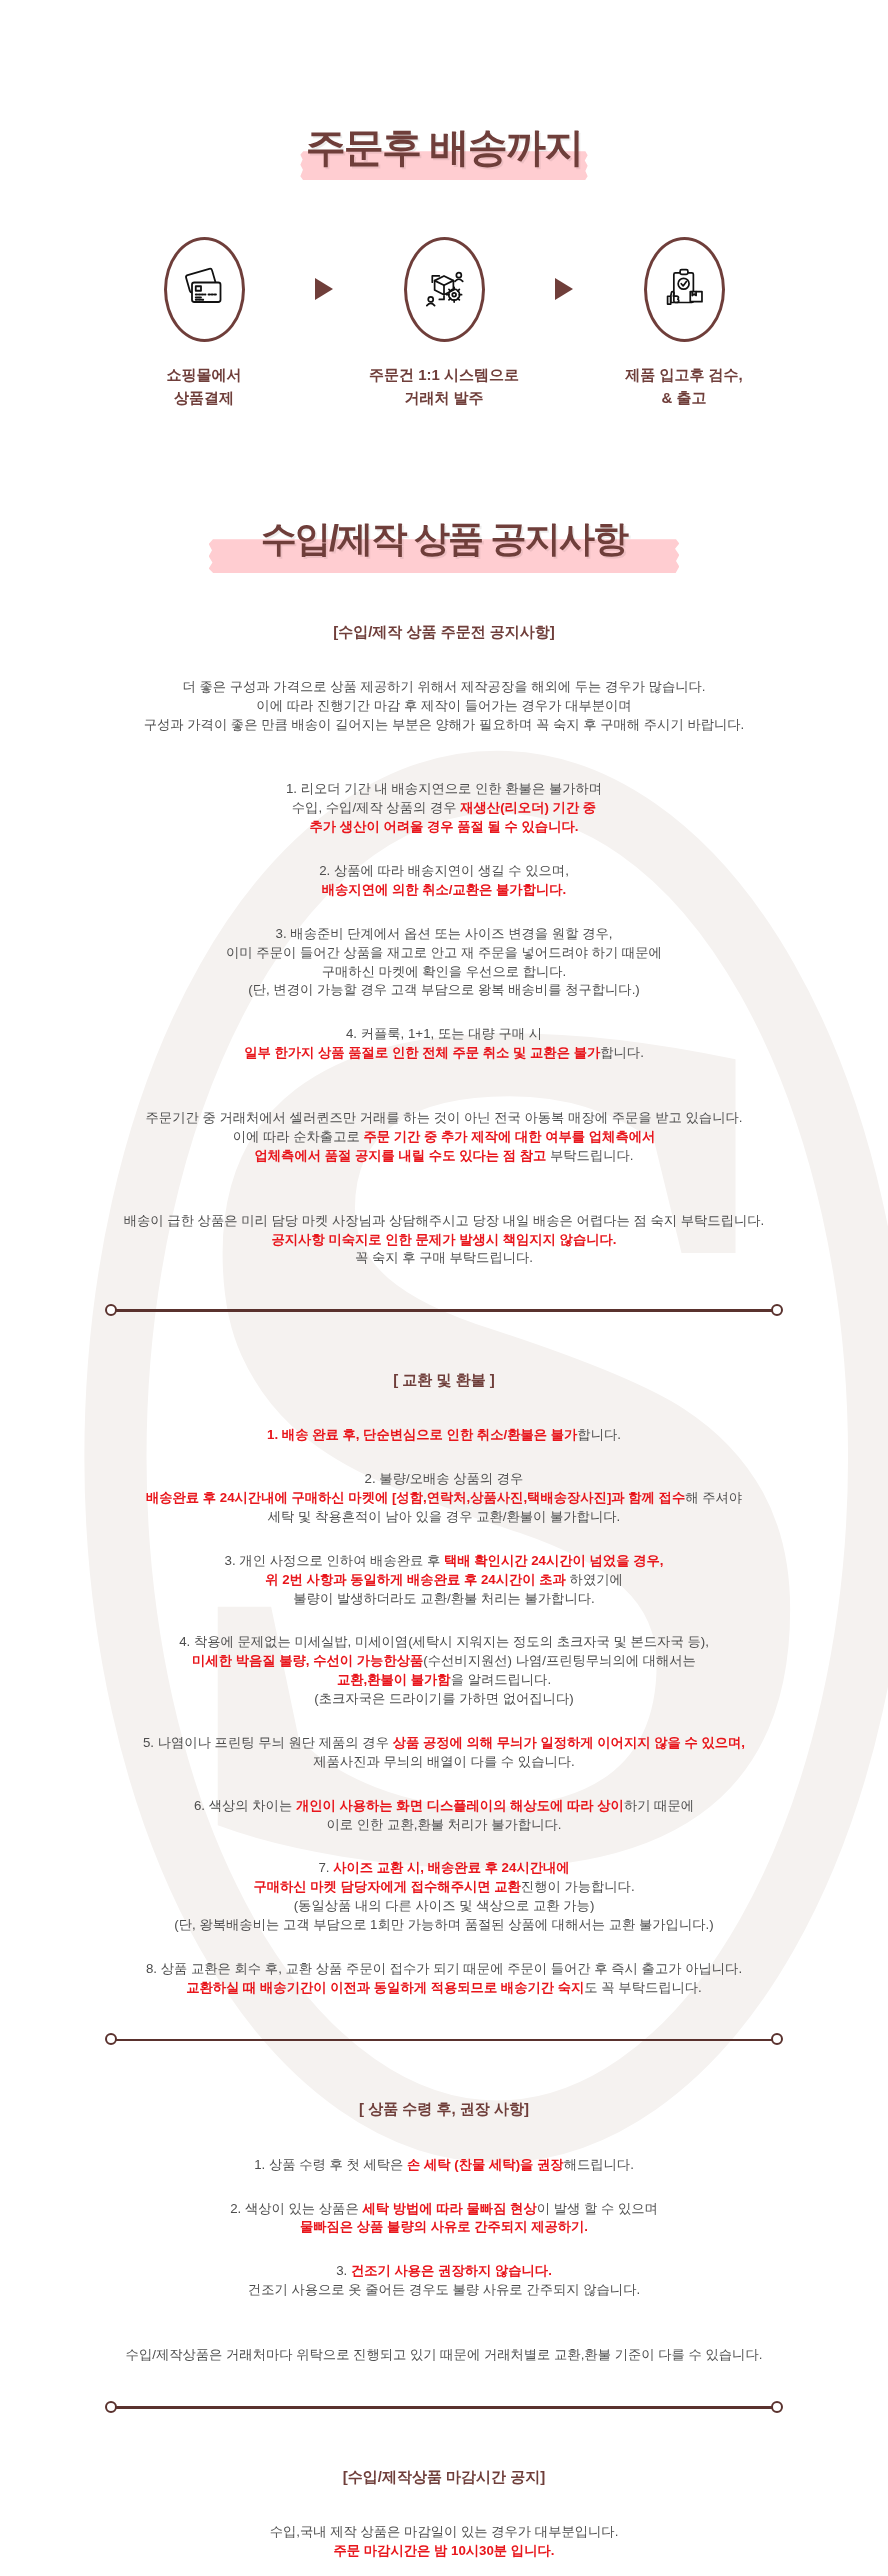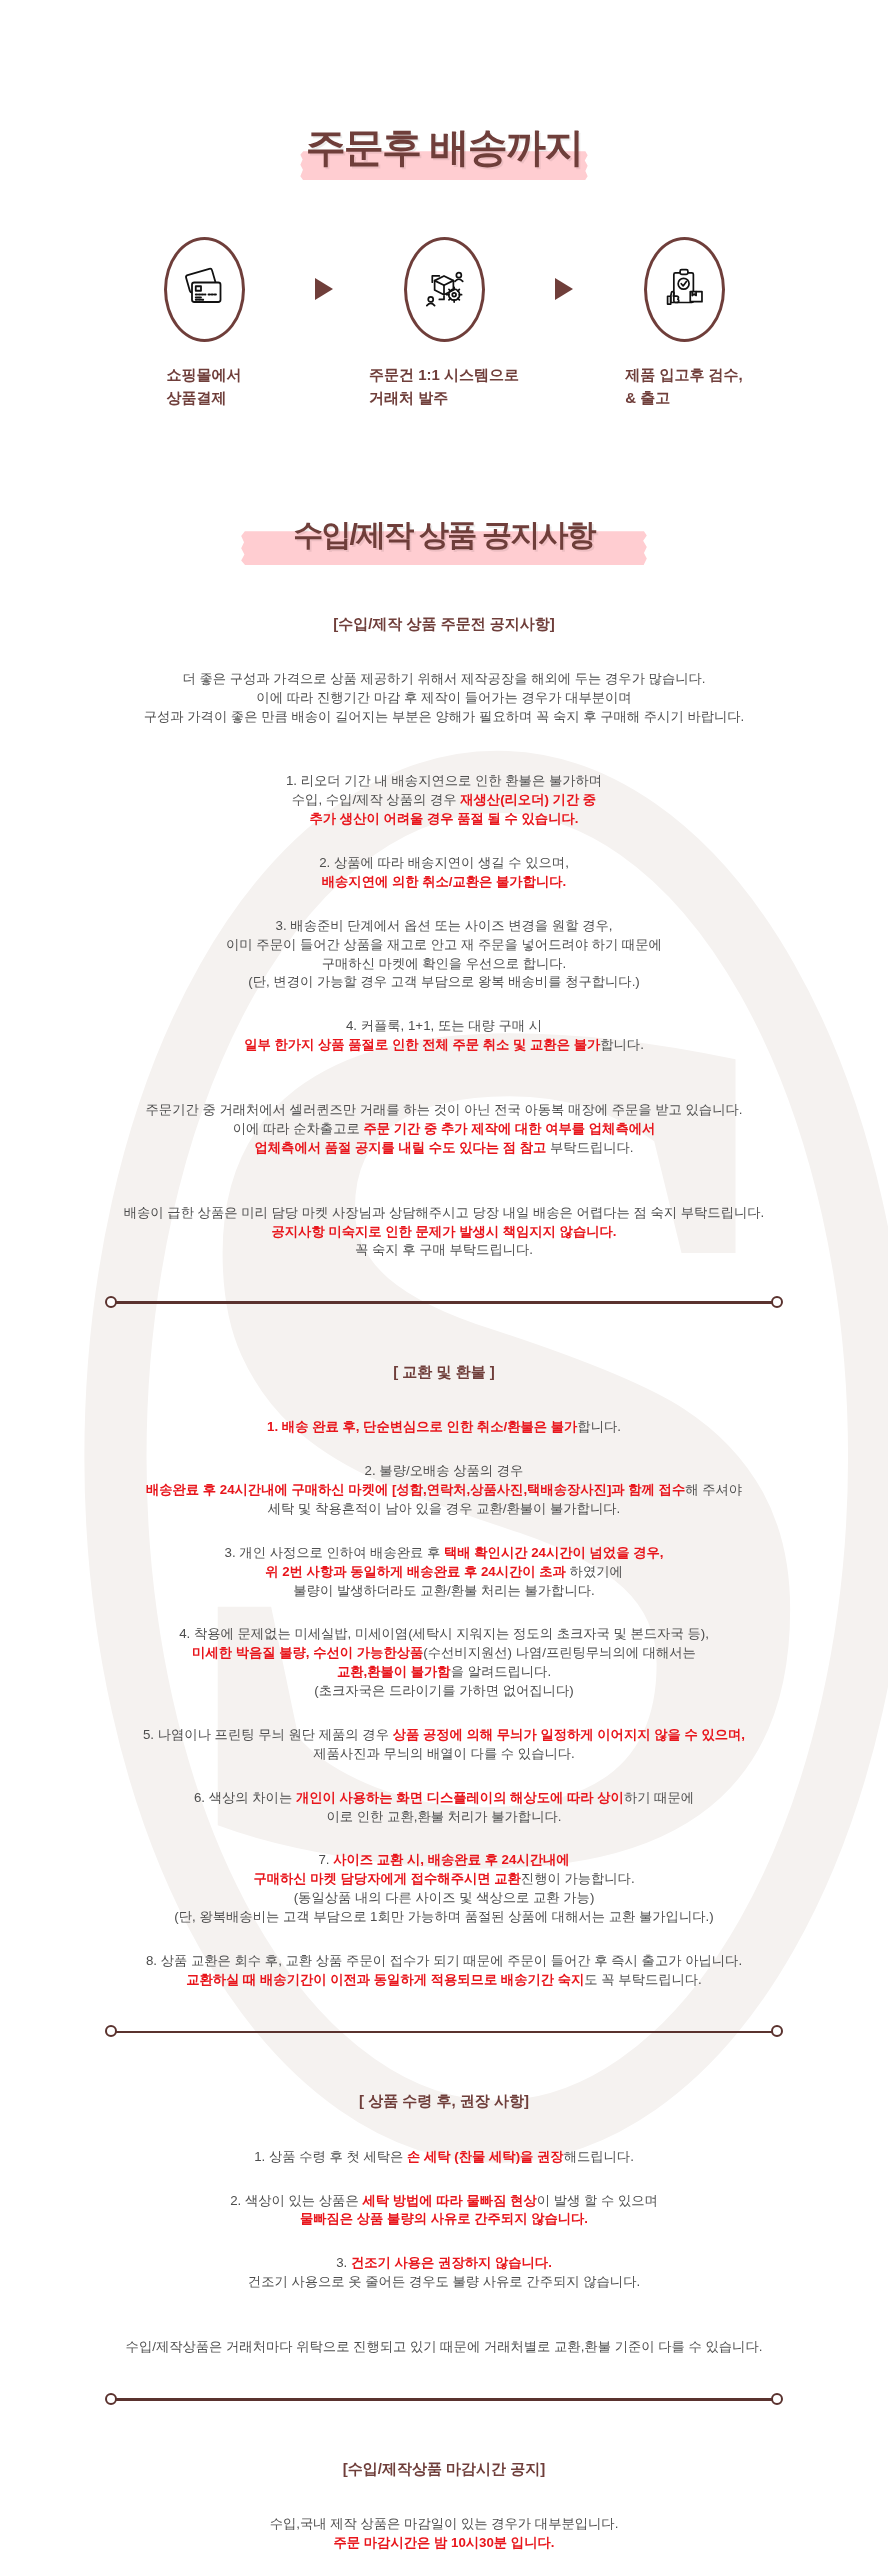--- a/index.html
+++ b/index.html
@@ -10,31 +10,31 @@
 
   
   .title-wrap { text-align:center; }
   .top-title-wrap { padding-top:120px; }
   .hl-title { position:relative; display:inline-block; font-weight:800; color:#6f3e3a; letter-spacing:-1.8px; text-shadow:1.8px 1.8px 0 rgba(0,0,0,0.07); }
   .hl-title .txt { position:relative; z-index:1; }
   .hl-title .band { position:absolute; z-index:0; background:#ffcdd1; }
   .t1 { font-size:40px; }
   .t1 .band { left:-5.3px; right:-5.3px; bottom:-5.3px; height:29px;
     clip-path: polygon(1% 0%, 99.2% 0%, 100% 14%, 99% 32%, 100% 50%, 99.2% 68%, 100% 86%, 99.1% 100%, 1% 100%, 0% 86%, 0.9% 64%, 0% 46%, 0.8% 28%, 0% 12%); }
-  .t2 { font-size:30px; }
+  .t2 { font-size:36px; }
   .t2 .band { left:-52px; right:-52px; bottom:-9.8px; height:34px;
     clip-path: polygon(0.9% 0%, 99.3% 0%, 100% 12%, 99.1% 28%, 100% 46%, 99.3% 64%, 100% 80%, 99.2% 100%, 1% 100%, 0% 86%, 0.8% 68%, 0% 50%, 0.7% 32%, 0% 14%); }
   .notice-title-wrap { margin-top:105px; }
 
   
   .process { margin-top:62px; display:flex; justify-content:center; align-items:flex-start; }
   .step { width:222px; display:flex; flex-direction:column; align-items:center; }
   .step-circle { width:75px; height:99px; border:3.6px solid #6f3e3a; border-radius:50%; display:flex; align-items:center; justify-content:center; background:#fff; }
   .step-circle svg { display:block; }
-  .step-label { margin-top:21px; font-size:15px; line-height:1.55; font-weight:700; color:#6f3e3a; }
+  .step-label { margin-top:21px; font-size:15px; line-height:1.55; font-weight:700; color:#6f3e3a; text-align:center; }
   .arrow { width:0; height:0; border-left:18px solid #6f3e3a; border-top:11.5px solid transparent; border-bottom:11.5px solid transparent; margin-top:41px; }
 
   
   .notice-body { margin-top:0; text-align:center; font-size:13.3px; line-height:1.42; color:#4d4d4d; }
   .sec-heading { margin:57px 0 36px; font-size:15px; font-weight:700; color:#6f3e3a; }
   .para { margin:25px 0; }
   .para.spaced { margin-top:46px; }
   .red { color:#e8151b; font-weight:700; }
 
   
@@ -220,21 +220,21 @@
         <div class="divider">
           <span class="ring left"></span>
           <span class="ring right"></span>
         </div>
         <div class="sec-heading">[ 상품 수령 후, 권장 사항]</div>
         <div class="para">
           <div class="line"><span>1. 상품 수령 후 첫 세탁은 </span><span class="red">손 세탁 (찬물 세탁)을 권장</span><span>해드립니다.</span></div>
         </div>
         <div class="para">
           <div class="line"><span>2. 색상이 있는 상품은 </span><span class="red">세탁 방법에 따라 물빠짐 현상</span><span>이 발생 할 수 있으며</span></div>
-          <div class="line"><span class="red">물빠짐은 상품 불량의 사유로 간주되지 않습니다.</span></div>
+          <div class="line"><span class="red">물빠짐은 상품 불량의 사유로 간주되지 제공하기.</span></div>
         </div>
         <div class="para">
           <div class="line"><span>3. </span><span class="red">건조기 사용은 권장하지 않습니다.</span></div>
           <div class="line"><span>건조기 사용으로 옷 줄어든 경우도 불량 사유로 간주되지 않습니다.</span></div>
         </div>
         <div class="para spaced">
           <div class="line"><span>수입/제작상품은 거래처마다 위탁으로 진행되고 있기 때문에 거래처별로 교환,환불 기준이 다를 수 있습니다.</span></div>
         </div>
         <div class="divider">
           <span class="ring left"></span>

